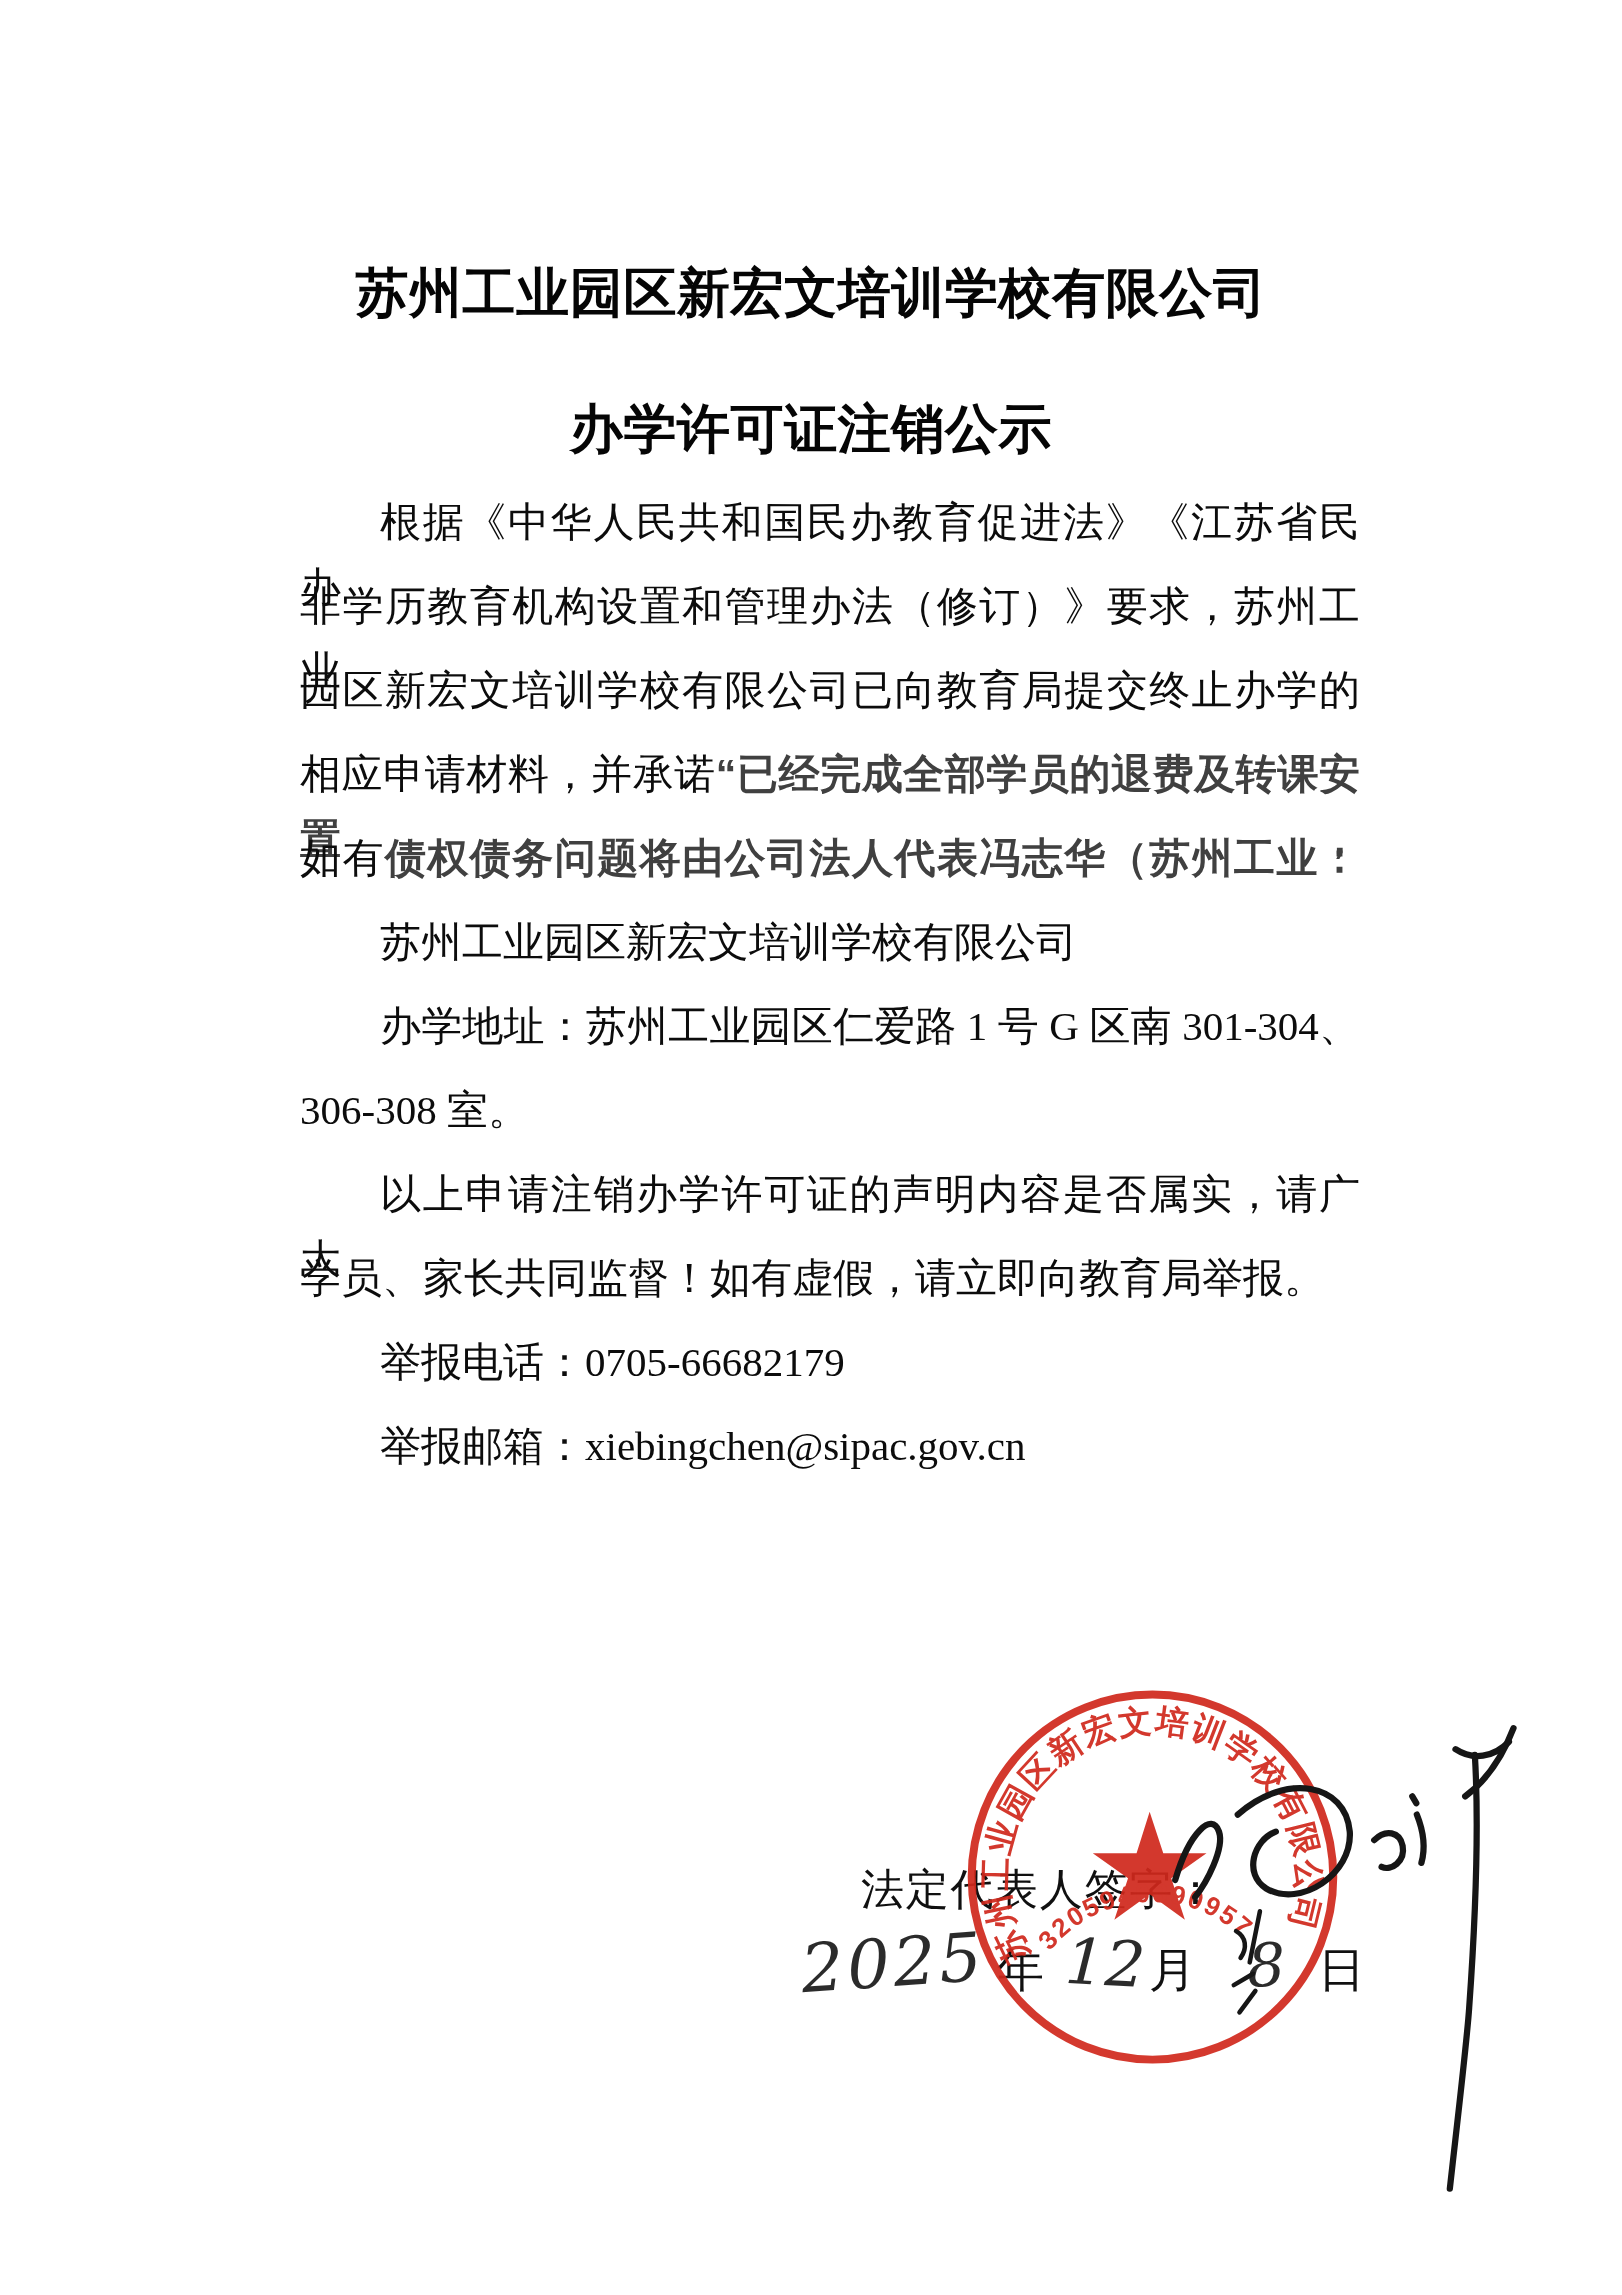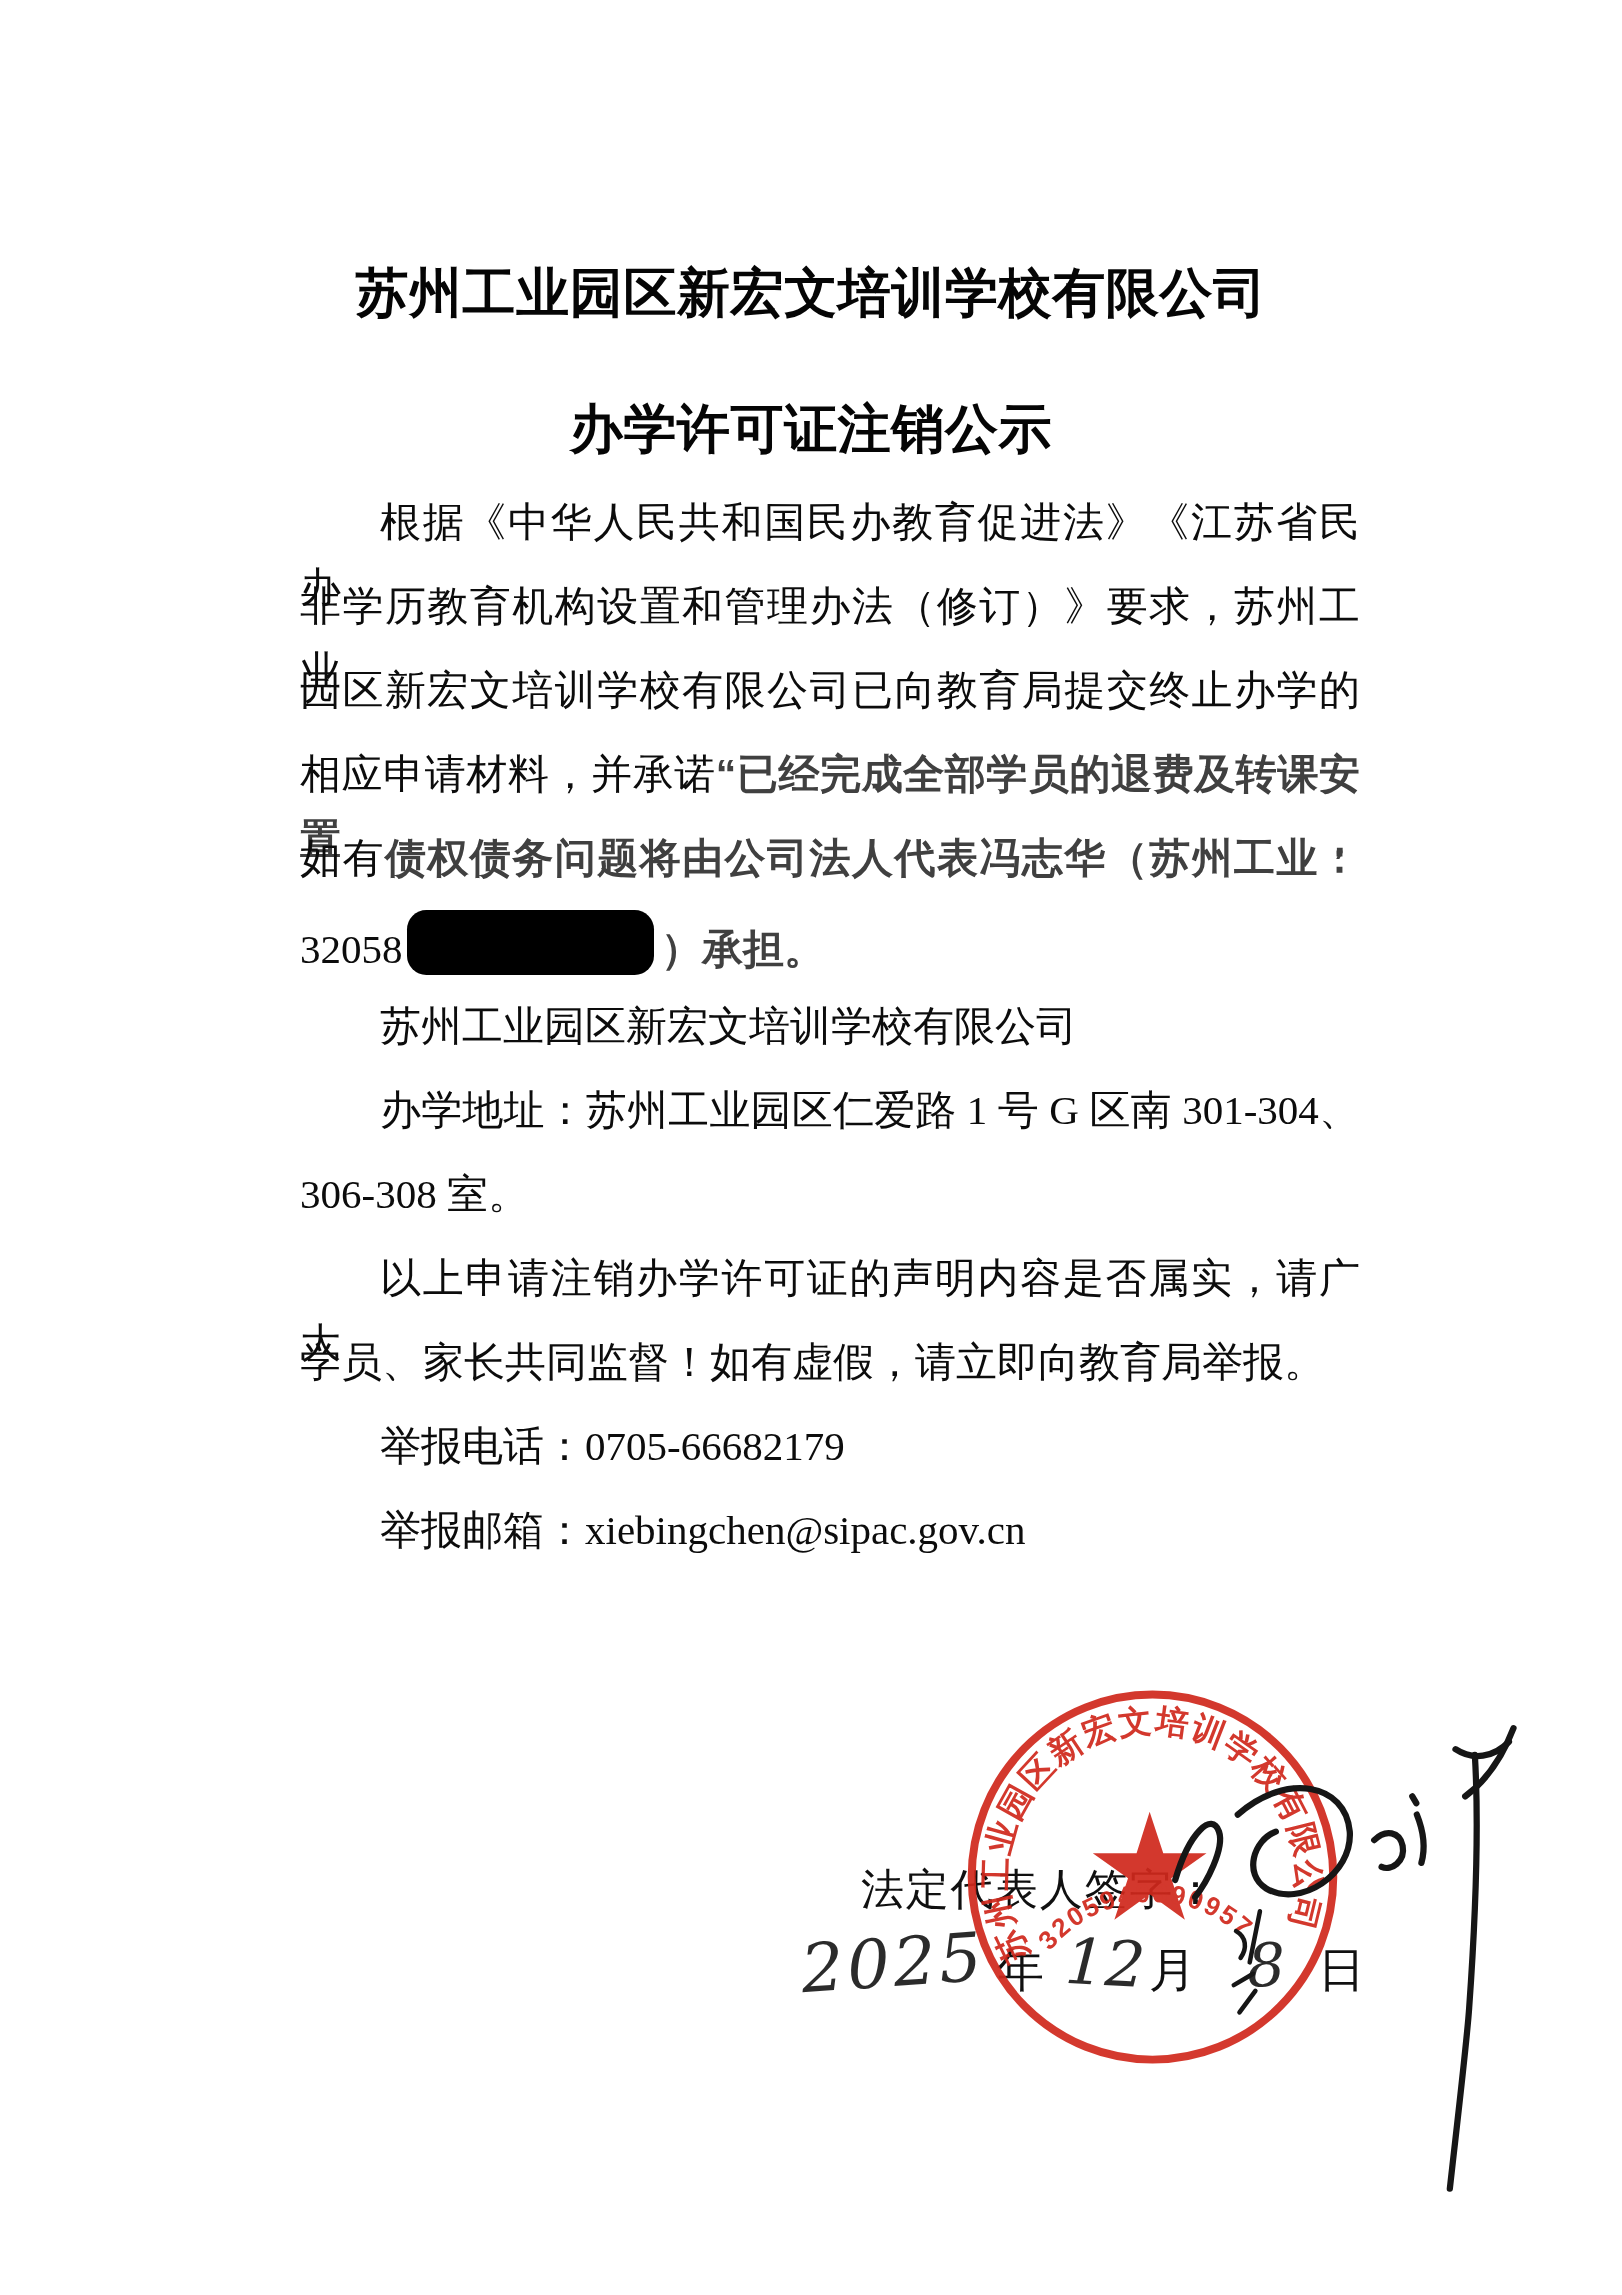--- a/index.html
+++ b/index.html
@@ -73,21 +73,20 @@
 
   <div class="doc-title" id="title1">苏州工业园区新宏文培训学校有限公司</div>
   <div class="doc-title" id="title2">办学许可证注销公示</div>
 
   <div id="body-lines">
       <div class="line justify indent"><span class="seg">根据《中华人民共和国民办教育促进法》《江苏省民办</span></div>
       <div class="line justify"><span class="seg">非学历教育机构设置和管理办法（修订）》要求，苏州工业</span></div>
       <div class="line justify"><span class="seg">园区新宏文培训学校有限公司已向教育局提交终止办学的</span></div>
       <div class="line justify"><span class="seg">相应申请材料，并承诺</span><span class="seg seg-bold">“已经完成全部学员的退费及转课安置，</span></div>
       <div class="line justify"><span class="seg">如有</span><span class="seg seg-bold">债权债务问题将由公司法人代表冯志华（苏州工业：</span></div>
-      <div class="line"><span class="seg">32058</span><span class="redact"></span><span class="seg seg-bold">）承担。</span></div>
       <div class="line indent"><span class="seg">苏州工业园区新宏文培训学校有限公司</span></div>
       <div class="line justify indent"><span class="seg">办学地址：苏州工业园区仁爱路 1 号 G 区南 301-304、</span></div>
       <div class="line"><span class="seg">306-308 室。</span></div>
       <div class="line justify indent"><span class="seg">以上申请注销办学许可证的声明内容是否属实，请广大</span></div>
       <div class="line"><span class="seg">学员、家长共同监督！如有虚假，请立即向教育局举报。</span></div>
       <div class="line indent"><span class="seg">举报电话：0705-66682179</span></div>
       <div class="line indent"><span class="seg">举报邮箱：xiebingchen@sipac.gov.cn</span></div>
     </div>
 
   <div class="sig-label">法定代表人签字：</div>

